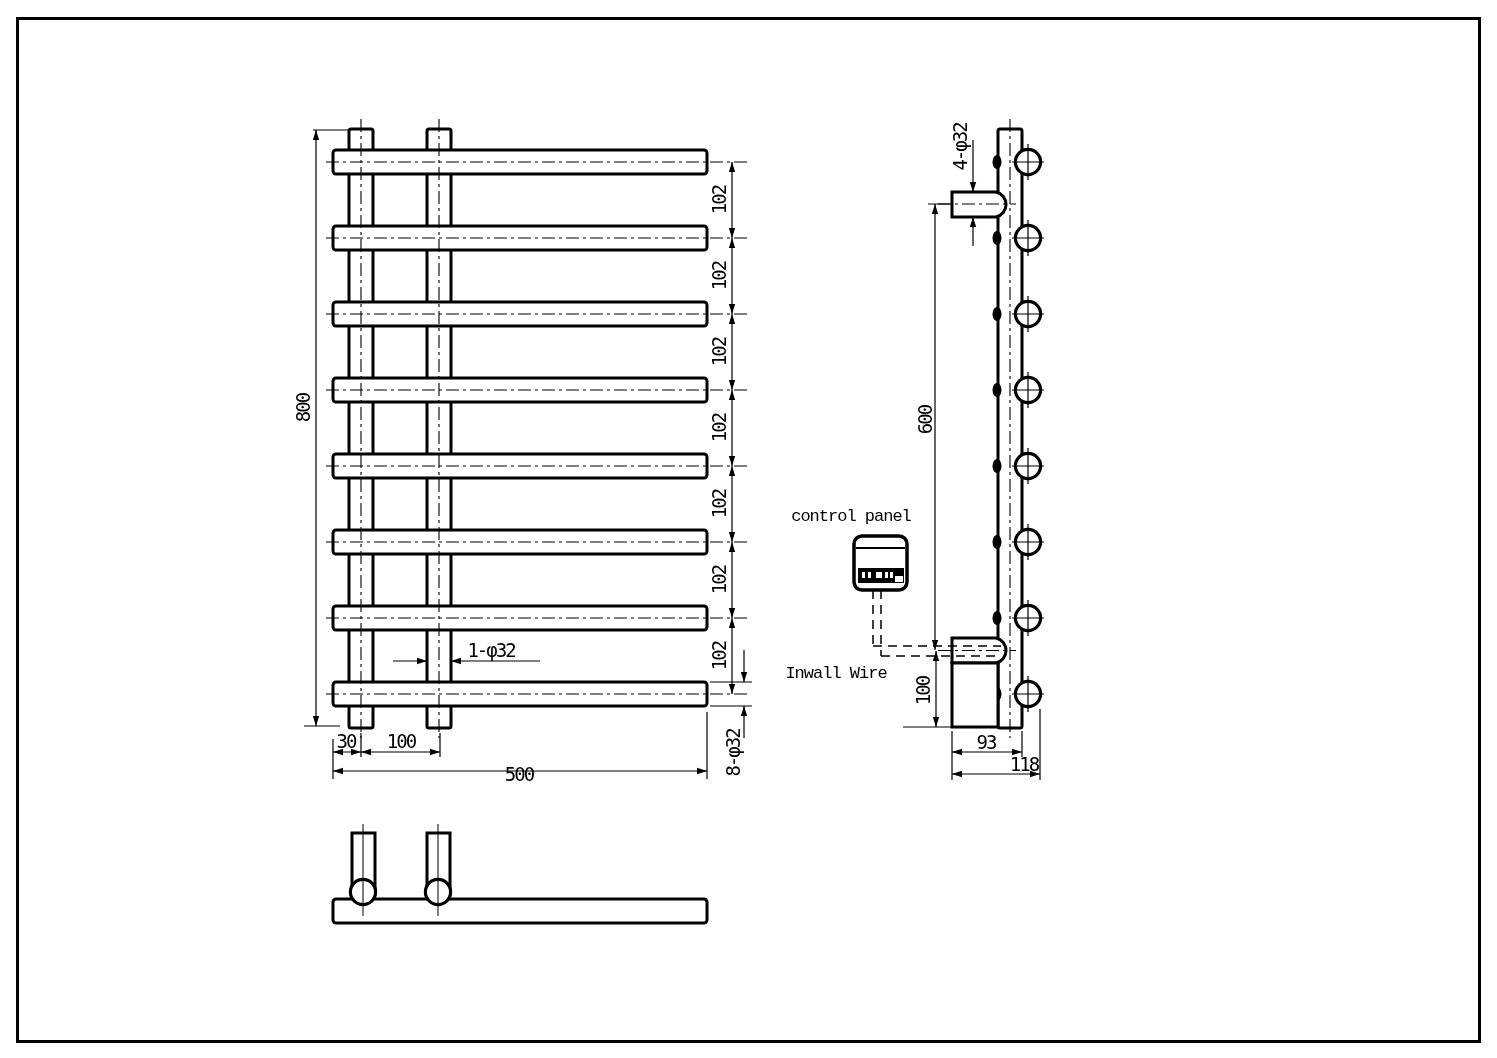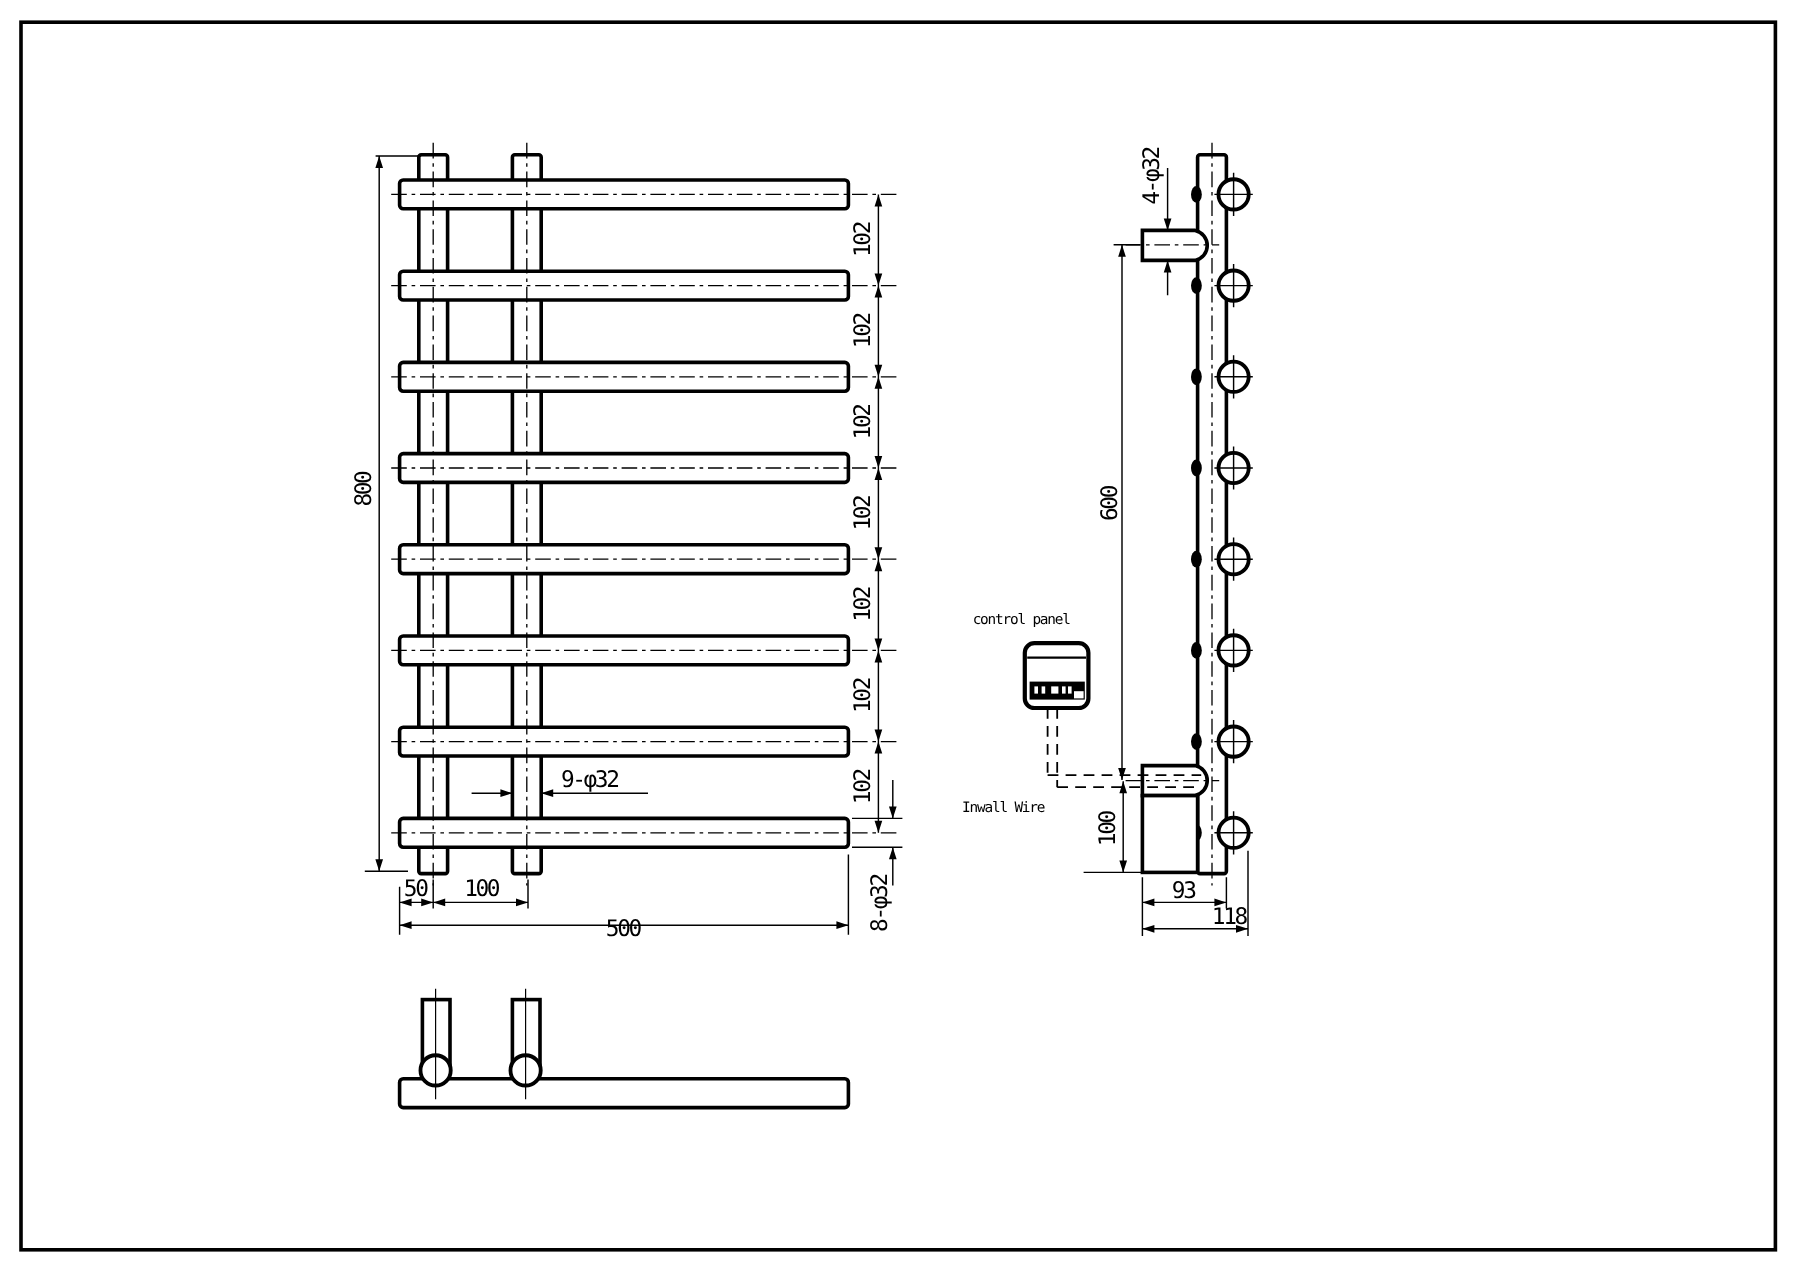--- a/index.html
+++ b/index.html
@@ -14,21 +14,21 @@
   #canvas svg{position:absolute;left:0;top:0;}
   .t{
     position:absolute;
     transform:translate(-50%,-50%);
     white-space:nowrap;
     font-size:19px;
     letter-spacing:-2px;
     color:#000;
   }
   .t.rot{transform:translate(-50%,-50%) rotate(-90deg);}
-  .t.lbl{font-size:12px;letter-spacing:-1px;}
+  .t.lbl{font-size:17px;letter-spacing:-1px;font-family:Liberation Mono, monospace;}
 </style>
 </head>
 <body>
 
 <div id="canvas">
 
 <svg width="1497" height="1058" viewBox="0 0 1497 1058">
 
   <rect x="17.5" y="18.5" width="1462" height="1023" fill="none" stroke="#000" stroke-width="3"></rect>
 
@@ -163,23 +163,23 @@
 
 <span class="t rot" style="left:719px;top:200px;">102</span>
 <span class="t rot" style="left:719px;top:276px;">102</span>
 <span class="t rot" style="left:719px;top:352px;">102</span>
 <span class="t rot" style="left:719px;top:428px;">102</span>
 <span class="t rot" style="left:719px;top:504px;">102</span>
 <span class="t rot" style="left:719px;top:580px;">102</span>
 <span class="t rot" style="left:719px;top:656px;">102</span>
 
 <span class="t rot" style="left:733px;top:753px;">8-φ32</span>
-<span class="t" style="left:491px;top:650px;">9-φ32</span>
+<span class="t" style="left:491px;top:650px;">1-φ32</span>
 
-<span class="t" style="left:346px;top:741px;">50</span>
+<span class="t" style="left:346px;top:741px;">30</span>
 <span class="t" style="left:401px;top:741px;">100</span>
 <span class="t" style="left:519px;top:757px;margin-top:17px;">500</span>
 
 <span class="t rot" style="left:960px;top:147px;">4-φ32</span>
 <span class="t rot" style="left:925px;top:420px;">600</span>
 <span class="t rot" style="left:923px;top:691px;">100</span>
 <span class="t" style="left:986px;top:742px;">93</span>
 <span class="t" style="left:1024px;top:764px;">118</span>
 
 <span class="t lbl" style="left:851px;top:516px;">control panel</span>

